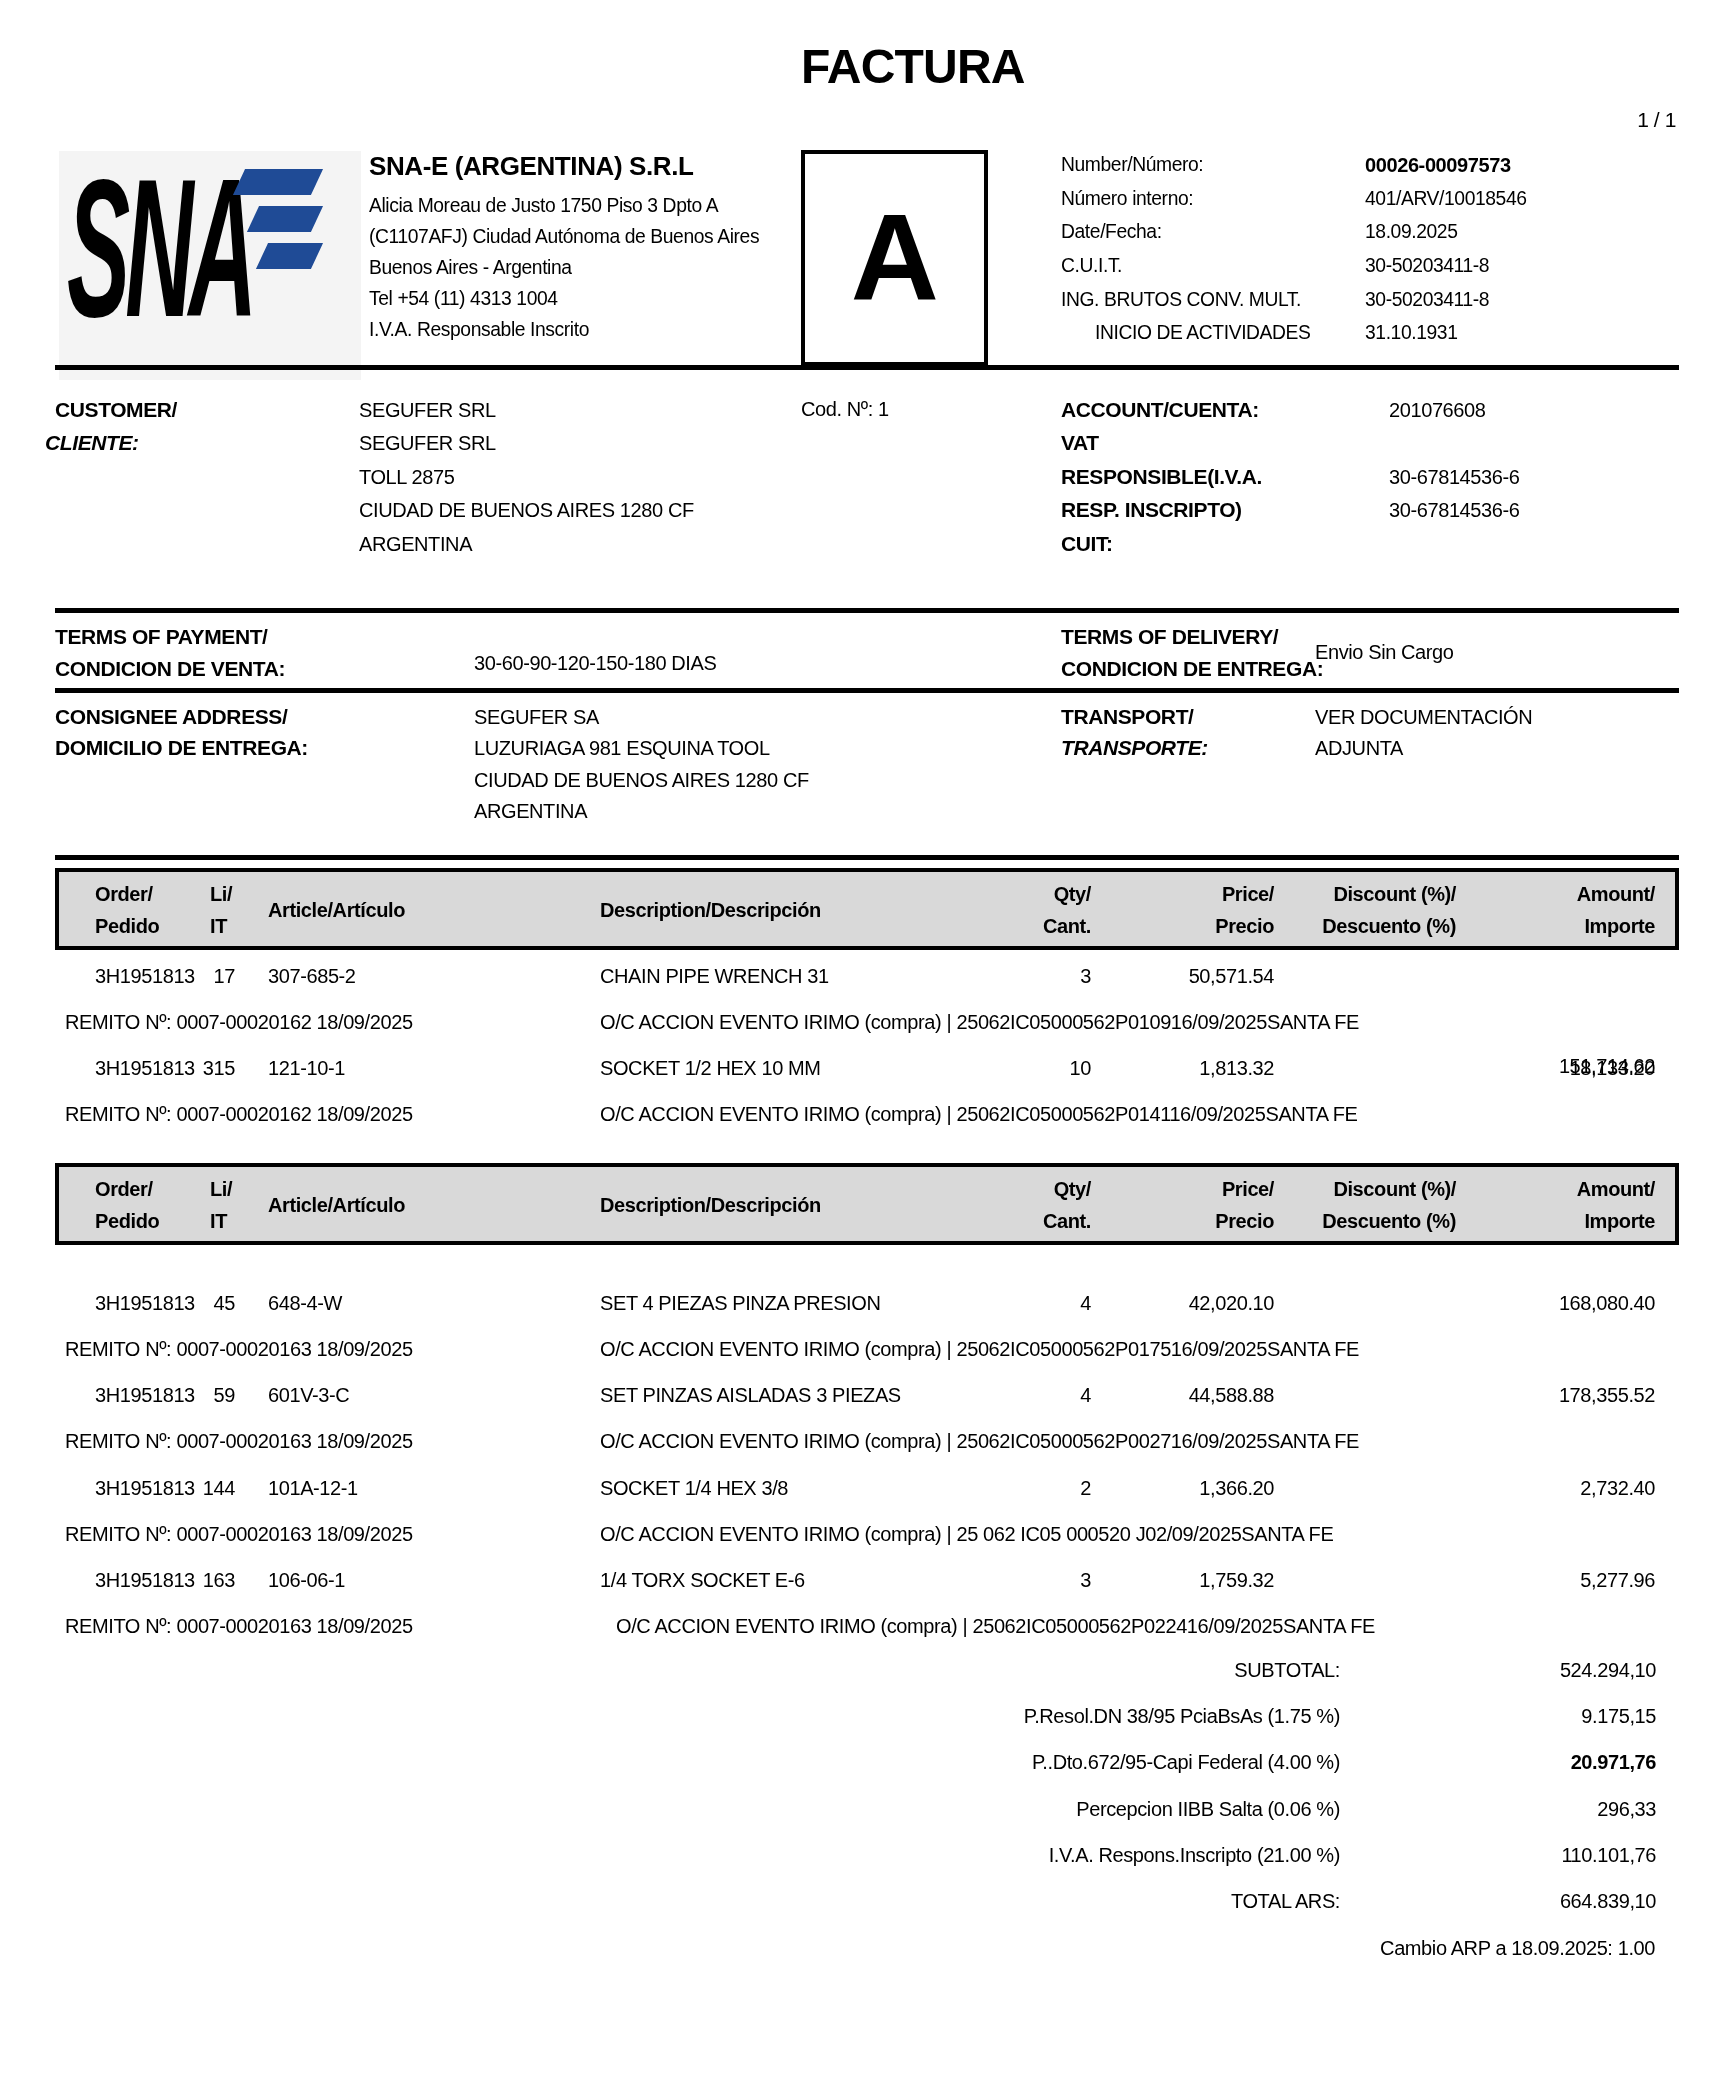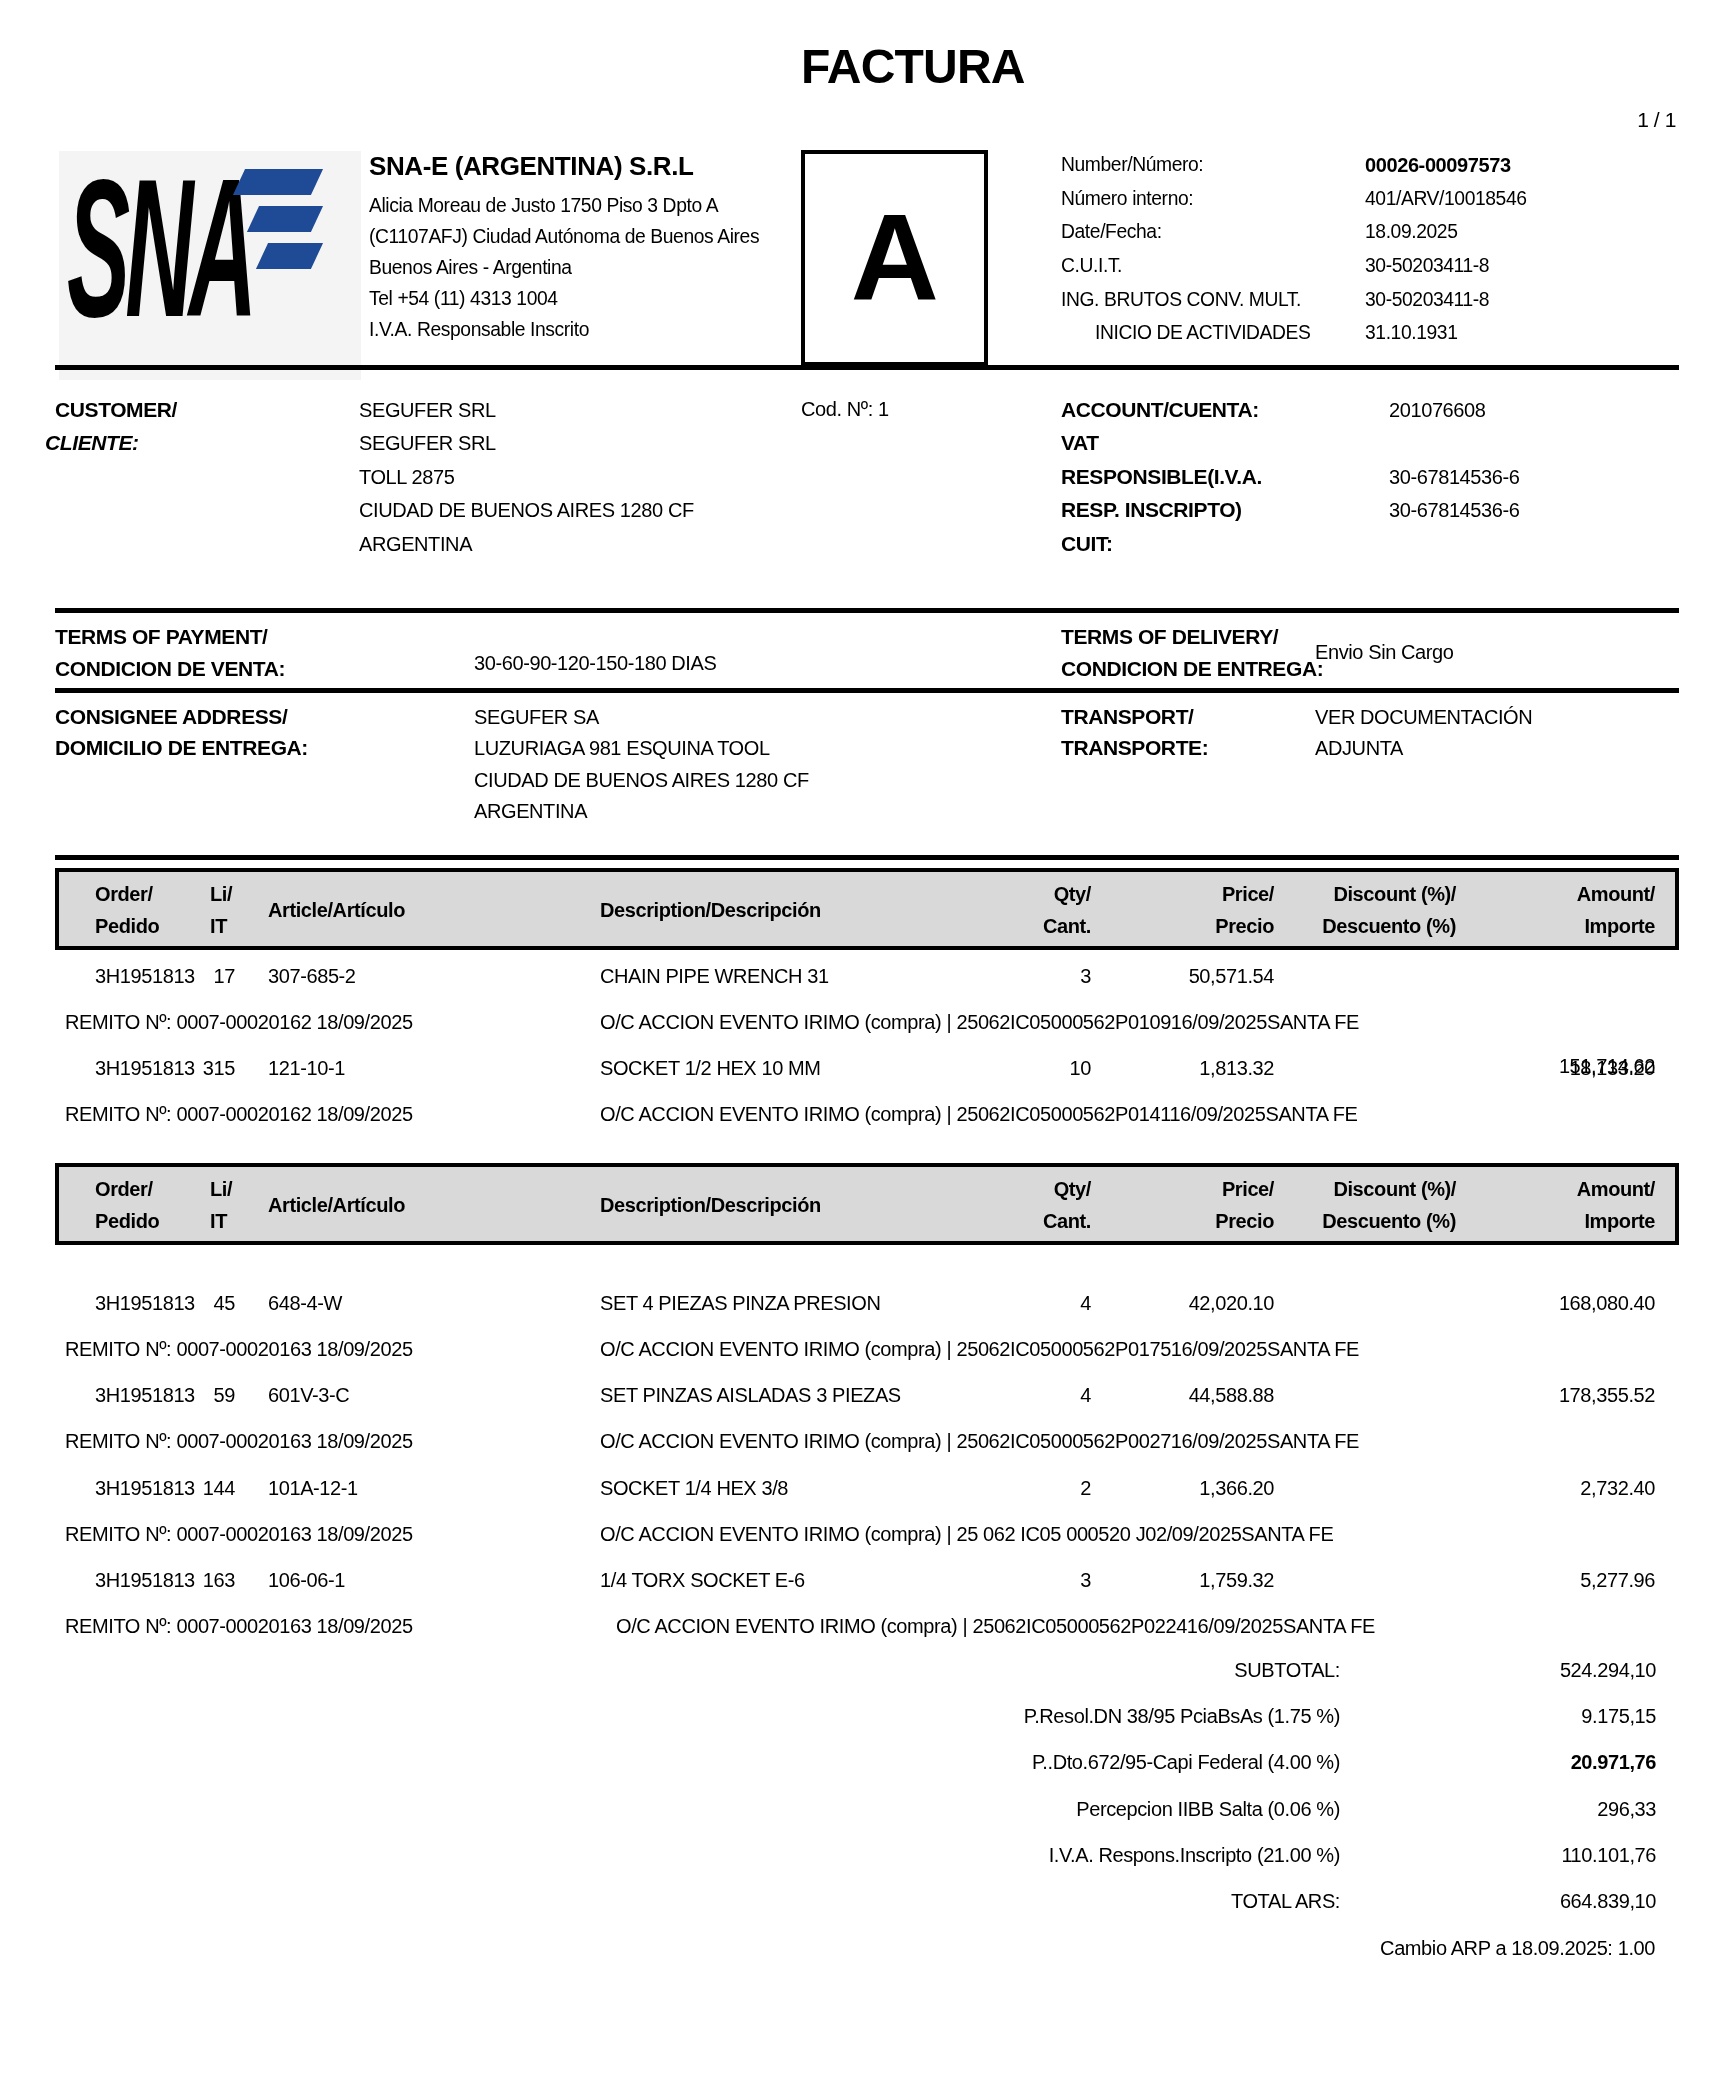--- a/index.html
+++ b/index.html
@@ -96,21 +96,21 @@
 
   <div class="rule" style="top:688px;"></div>
 
   <div class="t b f50" style="left:55px;top:705px;">CONSIGNEE ADDRESS/</div>
   <div class="t b f50" style="left:55px;top:736px;">DOMICILIO DE ENTREGA:</div>
   <div class="t f47" style="left:474px;top:706px;">SEGUFER SA</div>
   <div class="t f47" style="left:474px;top:737px;">LUZURIAGA 981 ESQUINA TOOL</div>
   <div class="t f47" style="left:474px;top:769px;">CIUDAD DE BUENOS AIRES 1280 CF</div>
   <div class="t f47" style="left:474px;top:800px;">ARGENTINA</div>
   <div class="t b f50" style="left:1061px;top:705px;">TRANSPORT/</div>
-  <div class="t b f50" style="left:1061px;top:736px;">TRANSPORTE:</div>
+  <div class="t b f50" style="left:1061px;top:736px;font-style:italic;">TRANSPORTE:</div>
   <div class="t f47" style="left:1315px;top:706px;">VER DOCUMENTACIÓN</div>
   <div class="t f47" style="left:1315px;top:737px;">ADJUNTA</div>
 
   <div class="rule" style="top:855px;"></div>
 
   <div class="hdrbox" style="top:868px;"></div>
   <div class="t b f48" style="left:95px;top:883px;">Order/</div>
   <div class="t b f48" style="left:95px;top:915px;">Pedido</div>
   <div class="t b f48" style="left:210px;top:883px;">Li/</div>
   <div class="t b f48" style="left:210px;top:915px;">IT</div>

